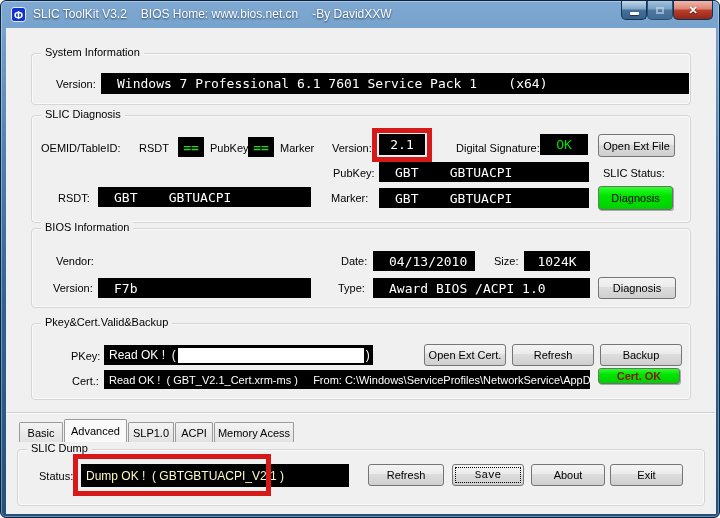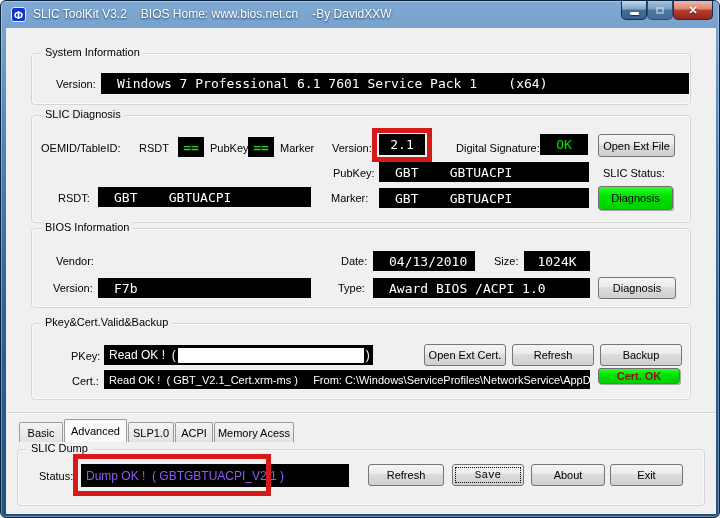--- a/index.html
+++ b/index.html
@@ -94,21 +94,21 @@
   #f-pkey { left:103px; top:344px; width:269px; height:20px; }
   #b-opencert { left:423px; top:343px; width:82px; height:22px; }
   #b-refresh2 { left:511px; top:343px; width:82px; height:22px; }
   #b-backup { left:599px; top:343px; width:82px; height:22px; }
   #l-cert { left:71px; top:374px; }
   #f-cert { left:103px; top:369px; width:486px; height:19px; font-size:11px; }
   #b-certok { left:597px; top:367px; width:82px; height:16px; color:#8B1414; font-weight:bold; }
   #tab0 { left:18px; width:44px; } #tab1 { left:63px; width:63px; }
   #tab2 { left:127px; width:46px; } #tab3 { left:174px; width:38px; } #tab4 { left:213px; width:80px; }
   #l-status { left:38px; top:469px; }
-  #f-status { left:80px; top:463px; width:268px; height:23px; font-size:12px; color:#8b5cf6; }
+  #f-status { left:80px; top:463px; width:268px; height:23px; font-size:12px; color:#fef9c3; }
   #rb-dump { left:72px; top:453px; width:198px; height:42px; }
   #b-refresh { left:367px; top:463px; width:76px; height:22px; }
   #b-save { left:451px; top:463px; width:72px; height:22px;font-family:Liberation Mono, monospace; }
   #b-about { left:530px; top:463px; width:74px; height:22px; }
   #b-exit { left:609px; top:463px; width:73px; height:22px; }
 </style>
 </head>
 <body>
 
 <div class="window">

